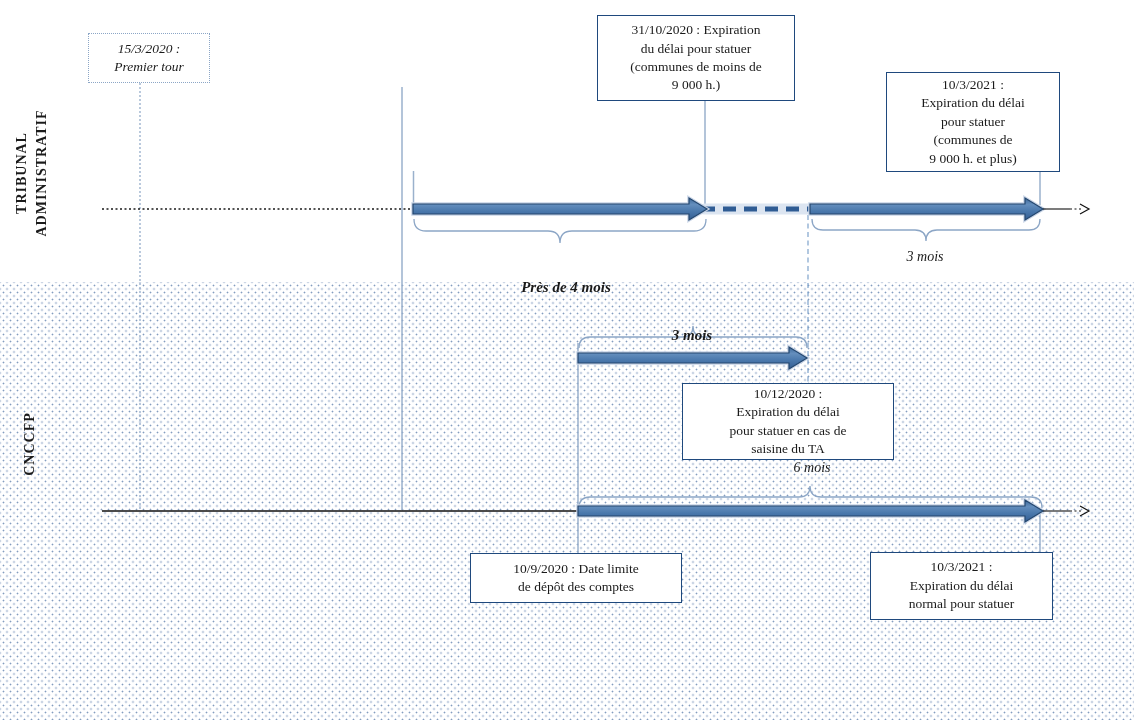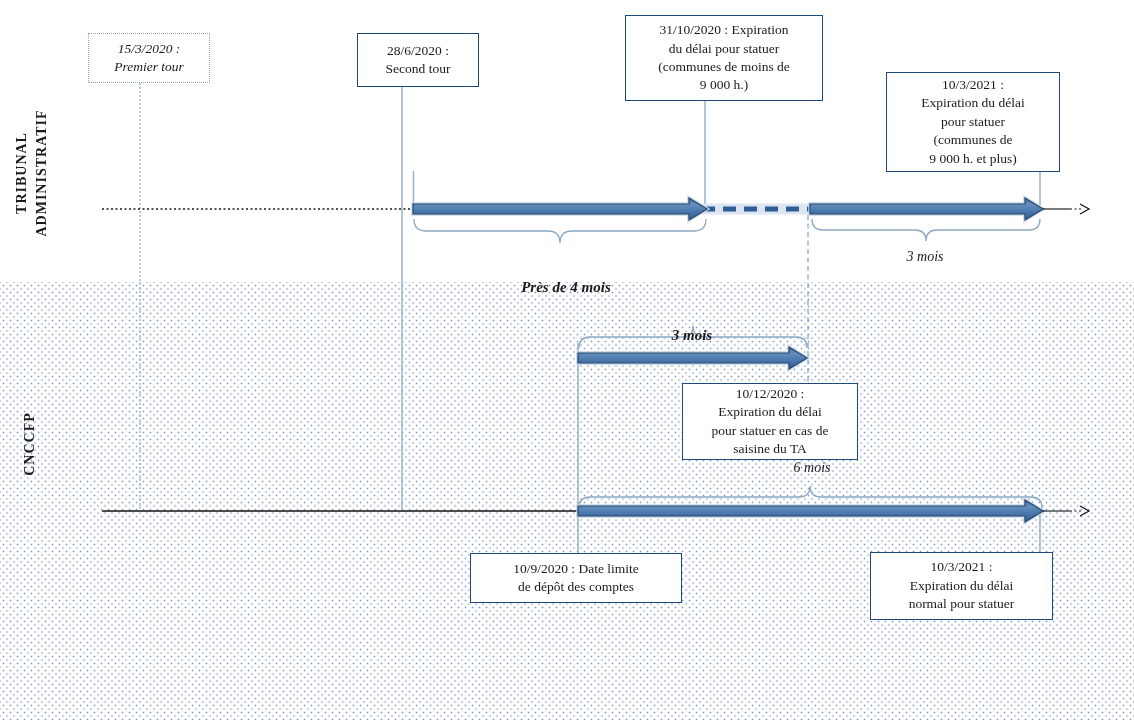--- a/index.html
+++ b/index.html
@@ -106,32 +106,30 @@
       <path d="M1080,506 L1089,511 L1080,516" fill="none" stroke="#111" stroke-width="1.2"></path>
     </g>
   </svg>
 
   <div class="vlabel" style="left:-63px;top:153px;width:190px;height:40px;">TRIBUNAL
 ADMINISTRATIF</div>
   <div class="vlabel" style="left:-30px;top:434px;width:120px;height:20px;">CNCCFP</div>
 
   <div class="box dotted" style="left:88px;top:33px;width:122px;height:50px;">15/3/2020 :
 Premier tour</div>
-  <div class="box" style="left:357px;top:33px;width:122px;height:54px;">28/6/2020 :
-Second tour</div>
-  <div class="box" style="left:597px;top:15px;width:198px;height:86px;margin-left:28px;">31/10/2020 : Expiration
+  <div class="box" style="left:597px;top:15px;width:198px;height:86px;">31/10/2020 : Expiration
 du délai pour statuer
 (communes de moins de
 9 000 h.)</div>
   <div class="box" style="left:886px;top:72px;width:174px;height:100px;">10/3/2021 :
 Expiration du délai
 pour statuer
 (communes de
 9 000 h. et plus)</div>
-  <div class="box" style="left:682px;top:383px;width:176px;height:77px;">10/12/2020 :
+  <div class="box" style="left:682px;top:383px;width:212px;height:77px;">10/12/2020 :
 Expiration du délai
 pour statuer en cas de
 saisine du TA</div>
   <div class="box" style="left:470px;top:553px;width:212px;height:50px;">10/9/2020 : Date limite
 de dépôt des comptes</div>
   <div class="box" style="left:870px;top:552px;width:183px;height:68px;">10/3/2021 :
 Expiration du délai
 normal pour statuer</div>
 
   <div class="dur bold" style="left:466px;top:249px;width:200px;">Près de 4 mois</div>

